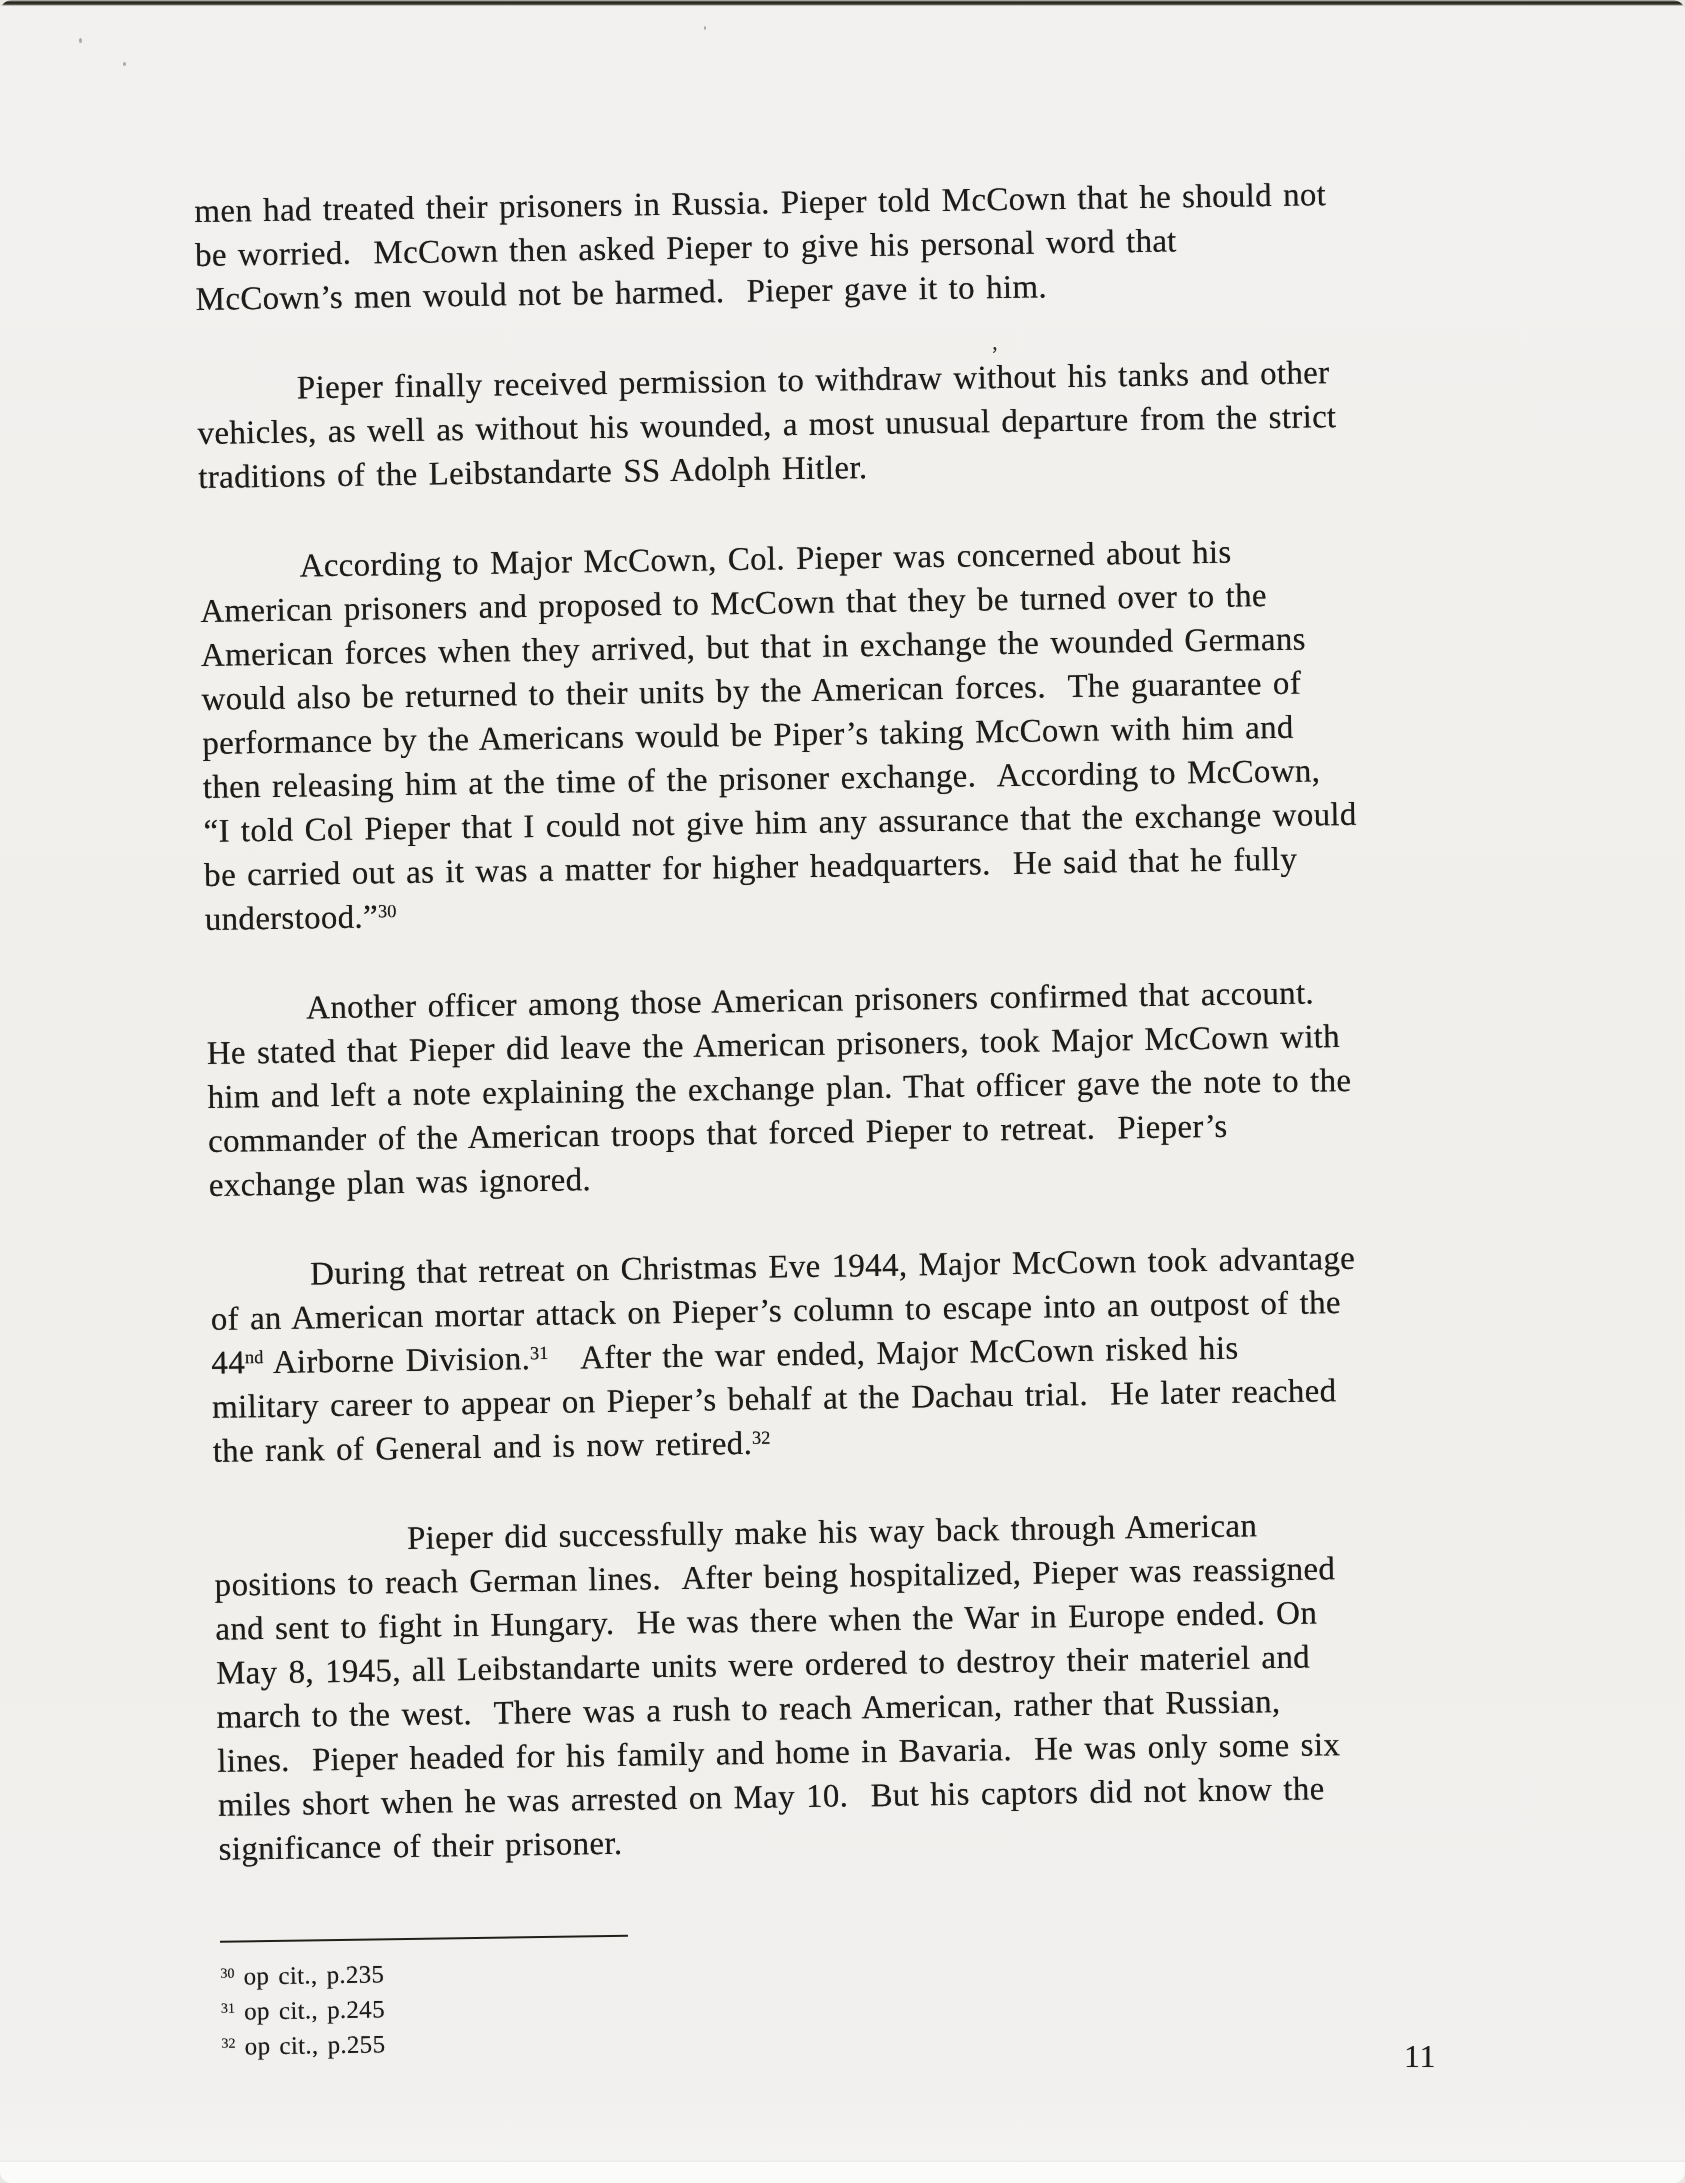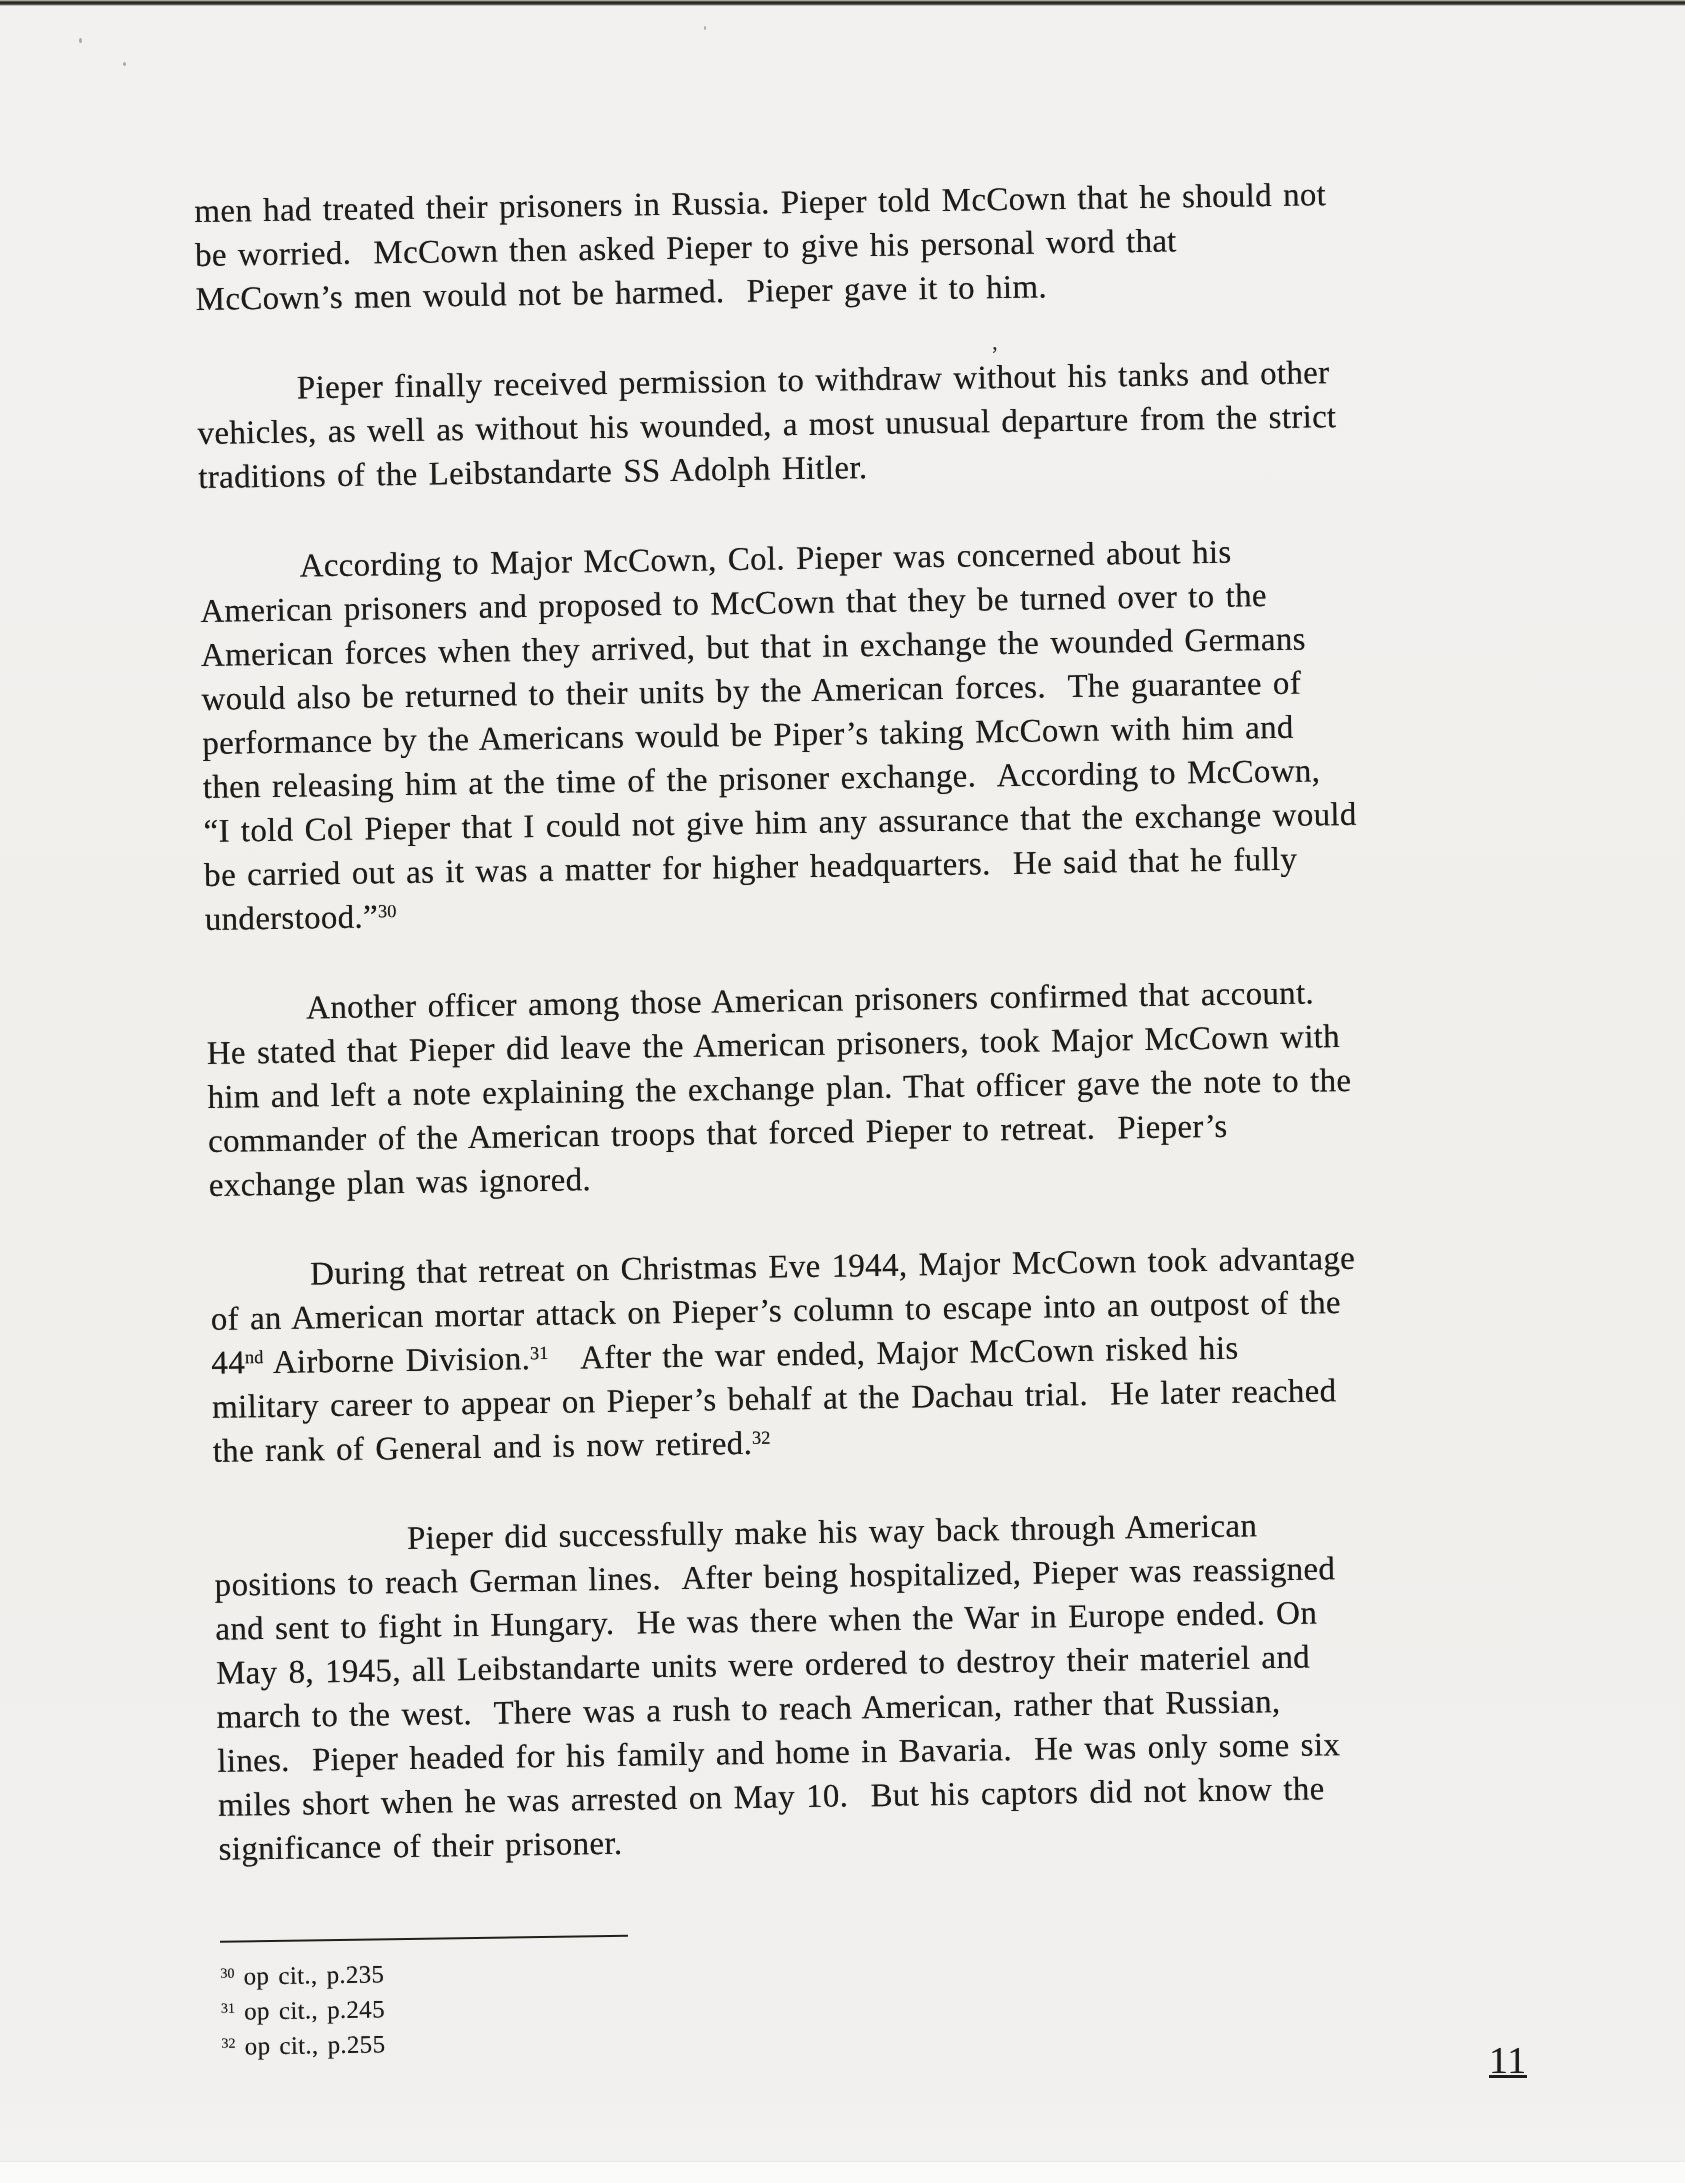--- a/index.html
+++ b/index.html
@@ -7,20 +7,21 @@
     width:1685px;height:2183px;
     background:#e9e8e5;
   }
   .page{
     position:relative;
     width:1685px;height:2183px;
     overflow:hidden;
     background:linear-gradient(180deg,#f2f1ef 0%,#f0efec 55%,#f1f0ee 96%,#f4f4f2 100%);
     font-family:"Liberation Serif","DejaVu Serif",serif;
     color:#1d1c1a;
+    border-radius:12px;
   }
   .scan-top-edge{
     position:absolute;top:0;left:0;width:100%;height:6px;
     background:linear-gradient(180deg,#cfcec8 0%,#24231b 35%,#3c3b31 70%,#f1f0ee 100%);
   }
   .scan-bottom-strip{
     position:absolute;left:0;bottom:0;width:100%;height:21px;
     background:#fbfbfa;
     box-shadow:0 -1.3px 2.6px rgba(0,0,0,0.05);
   }
@@ -45,26 +46,25 @@
     width:408px;height:0;
     border:0;border-top:2.6px solid #202018;
     margin:0 0 16px 0;
   }
   .fn{
     font-size:25px;line-height:35px;white-space:pre;
     text-shadow:0 0 0.7px rgba(28,26,23,0.6);
   }
   .fn sup{top:-0.5em;}
   .page-number{
-    position:absolute;left:1489px;top:2038px;
-    font-size:38px;letter-spacing:0.7px;
+    position:absolute;left:1404px;top:2038px;
+    font-size:32px;letter-spacing:0.7px;
     font-family:"Liberation Serif","DejaVu Serif",serif;
     color:#1d1c1a;
     text-shadow:0 0 0.7px rgba(28,26,23,0.6);
-    text-decoration:underline;
   }
   .artifact{
     position:absolute;left:991px;top:342px;
     font-size:22.5px;color:#2a2925;
     font-family:"Liberation Serif","DejaVu Serif",serif;
   }
   .speck{position:absolute;background:#6a6658;border-radius:50%;opacity:0.5;}
   .speck.s1{left:79px;top:38px;width:2.6px;height:5.3px;}
   .speck.s2{left:123px;top:62px;width:3.3px;height:4px;}
   .speck.s3{left:704px;top:26.4px;width:2px;height:3.3px;}

